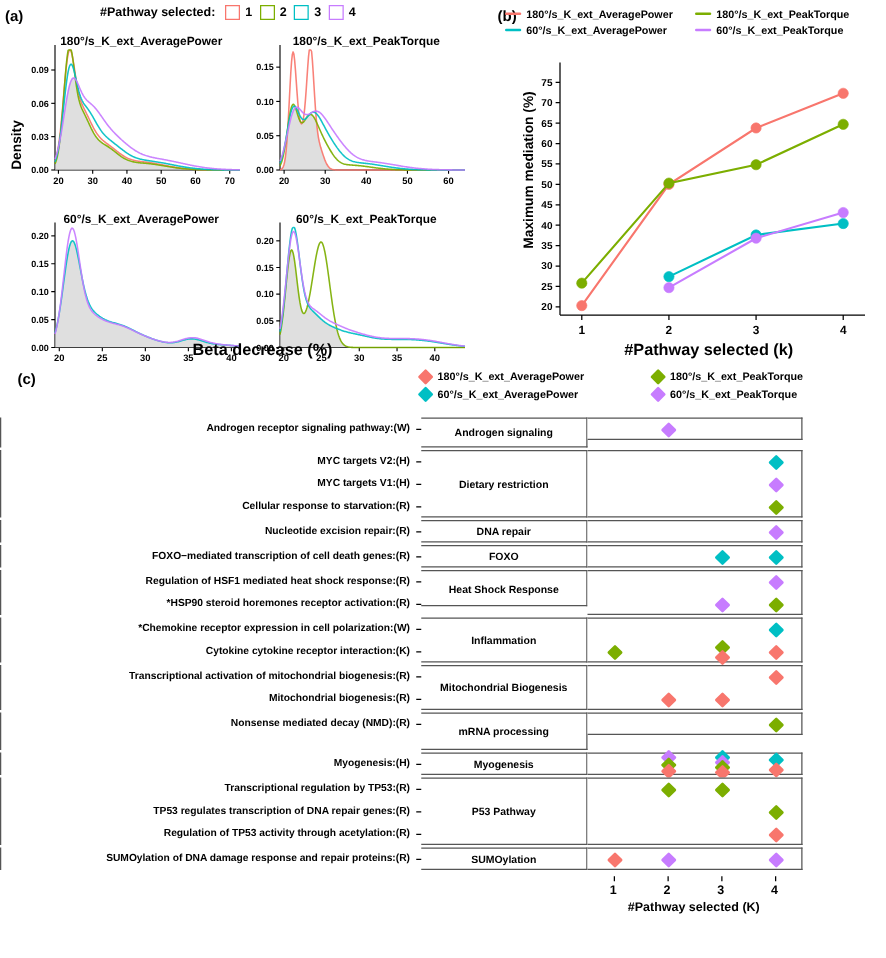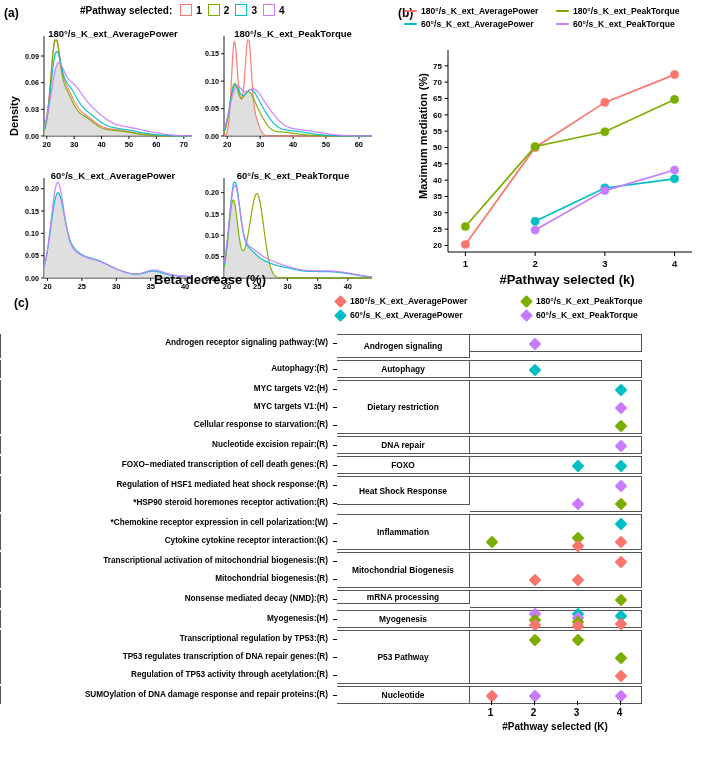--- a/index.html
+++ b/index.html
@@ -309,32 +309,20 @@
           </div>
         </div>
         <div class="grp-catcell" style="height: 24px;">Androgen signaling</div>
         <div class="grp-plot" style="height: 18px;">
           <div class="dot" style="left: 64.5px; top: 9px; background: rgb(199, 124, 255);"></div>
         </div>
       </div>
       <div class="grp grp-block">
         <div class="grp-left">
           <div class="c-row">
-            <div class="c-termcell">Autophagy:(R)</div>
-            <div class="c-tick"></div>
-          </div>
-        </div>
-        <div class="grp-catcell" style="height: 18px;">Autophagy</div>
-        <div class="grp-plot" style="height: 18px;">
-          <div class="dot" style="left: 64.5px; top: 9px; background: rgb(0, 191, 196);"></div>
-        </div>
-      </div>
-      <div class="grp grp-block">
-        <div class="grp-left">
-          <div class="c-row">
             <div class="c-termcell">MYC targets V2:(H)</div>
             <div class="c-tick"></div>
           </div>
           <div class="c-row">
             <div class="c-termcell">MYC targets V1:(H)</div>
             <div class="c-tick"></div>
           </div>
           <div class="c-row">
             <div class="c-termcell">Cellular response to starvation:(R)</div>
             <div class="c-tick"></div>
@@ -428,21 +416,21 @@
           <div class="dot" style="left: 107.5px; top: 27px; background: rgb(248, 118, 109);"></div>
         </div>
       </div>
       <div class="grp grp-block">
         <div class="grp-left">
           <div class="c-row">
             <div class="c-termcell">Nonsense mediated decay (NMD):(R)</div>
             <div class="c-tick"></div>
           </div>
         </div>
-        <div class="grp-catcell" style="height: 14px;">mRNA processing</div>
+        <div class="grp-catcell" style="height: 30px;">mRNA processing</div>
         <div class="grp-plot" style="height: 18px;">
           <div class="dot" style="left: 150.5px; top: 9px; background: rgb(124, 174, 0);"></div>
         </div>
       </div>
       <div class="grp grp-block">
         <div class="grp-left">
           <div class="c-row">
             <div class="c-termcell">Myogenesis:(H)</div>
             <div class="c-tick"></div>
           </div>
@@ -483,21 +471,21 @@
           <div class="dot" style="left: 150.5px; top: 45px; background: rgb(248, 118, 109);"></div>
         </div>
       </div>
       <div class="grp grp-block">
         <div class="grp-left">
           <div class="c-row">
             <div class="c-termcell">SUMOylation of DNA damage response and repair proteins:(R)</div>
             <div class="c-tick"></div>
           </div>
         </div>
-        <div class="grp-catcell" style="height: 18px;">Nucleotide</div>
+        <div class="grp-catcell" style="height: 18px;">SUMOylation</div>
         <div class="grp-plot" style="height: 18px;">
           <div class="dot" style="left: 21.5px; top: 9px; background: rgb(248, 118, 109);"></div>
           <div class="dot" style="left: 64.5px; top: 9px; background: rgb(199, 124, 255);"></div>
           <div class="dot" style="left: 150.5px; top: 9px; background: rgb(199, 124, 255);"></div>
         </div>
       </div>
     </div>
   <div id="c-xaxis-wrap" style="position: absolute; left: 0px; top: 409px;">
     <div id="c-xaxis">
         <div class="xtick-mark" style="left: 21.5px;"></div>

